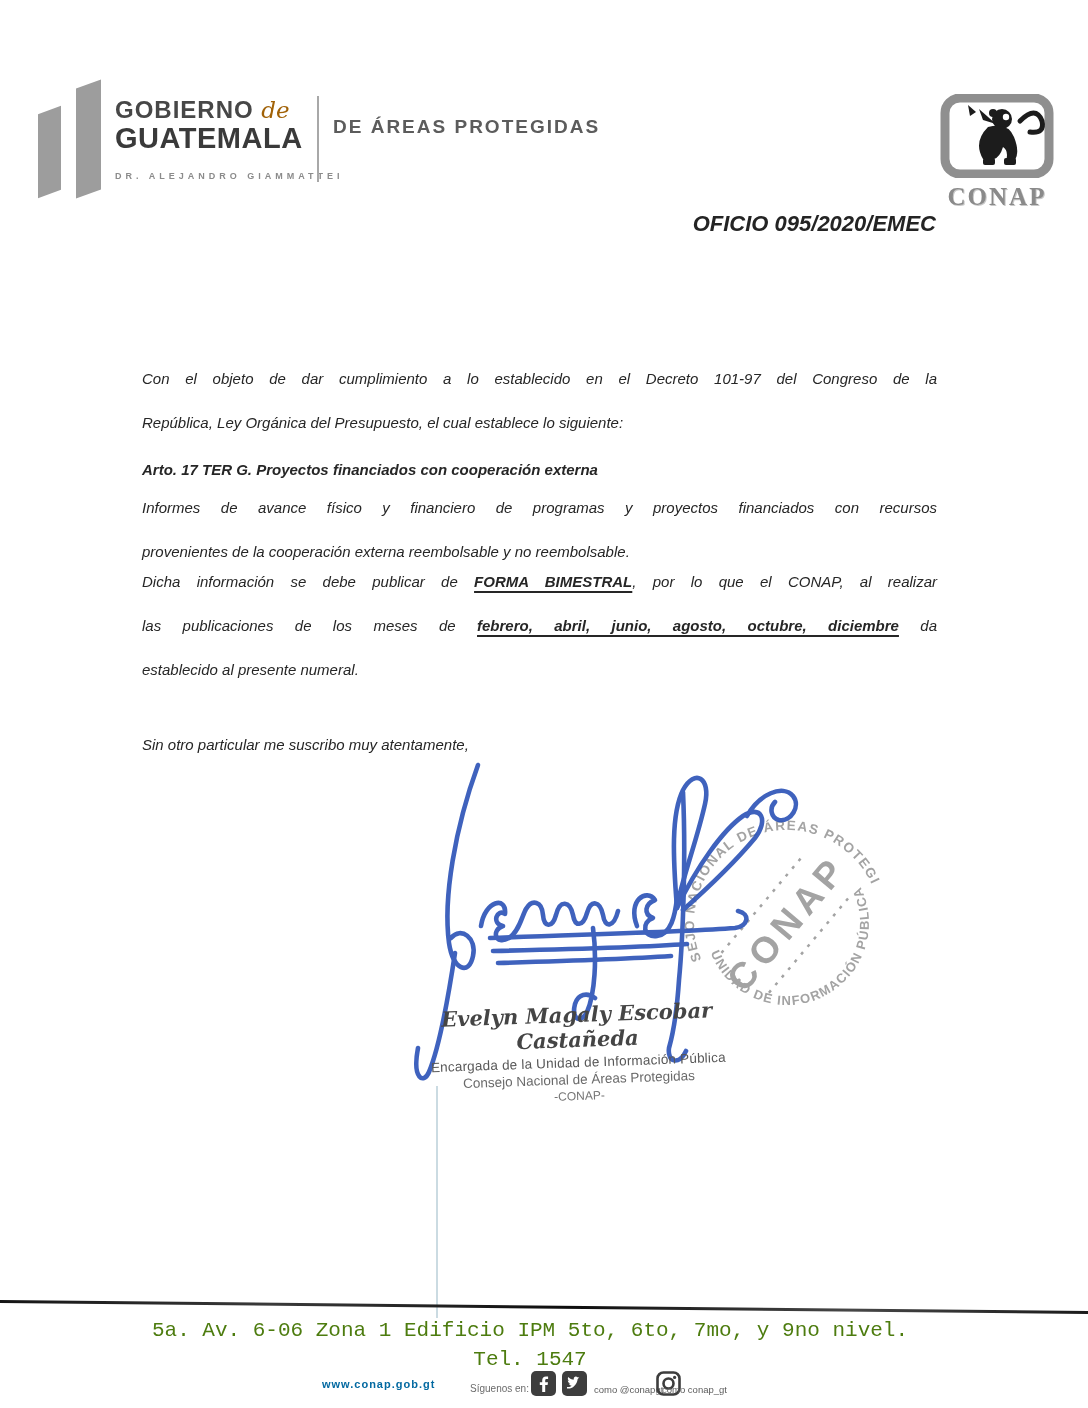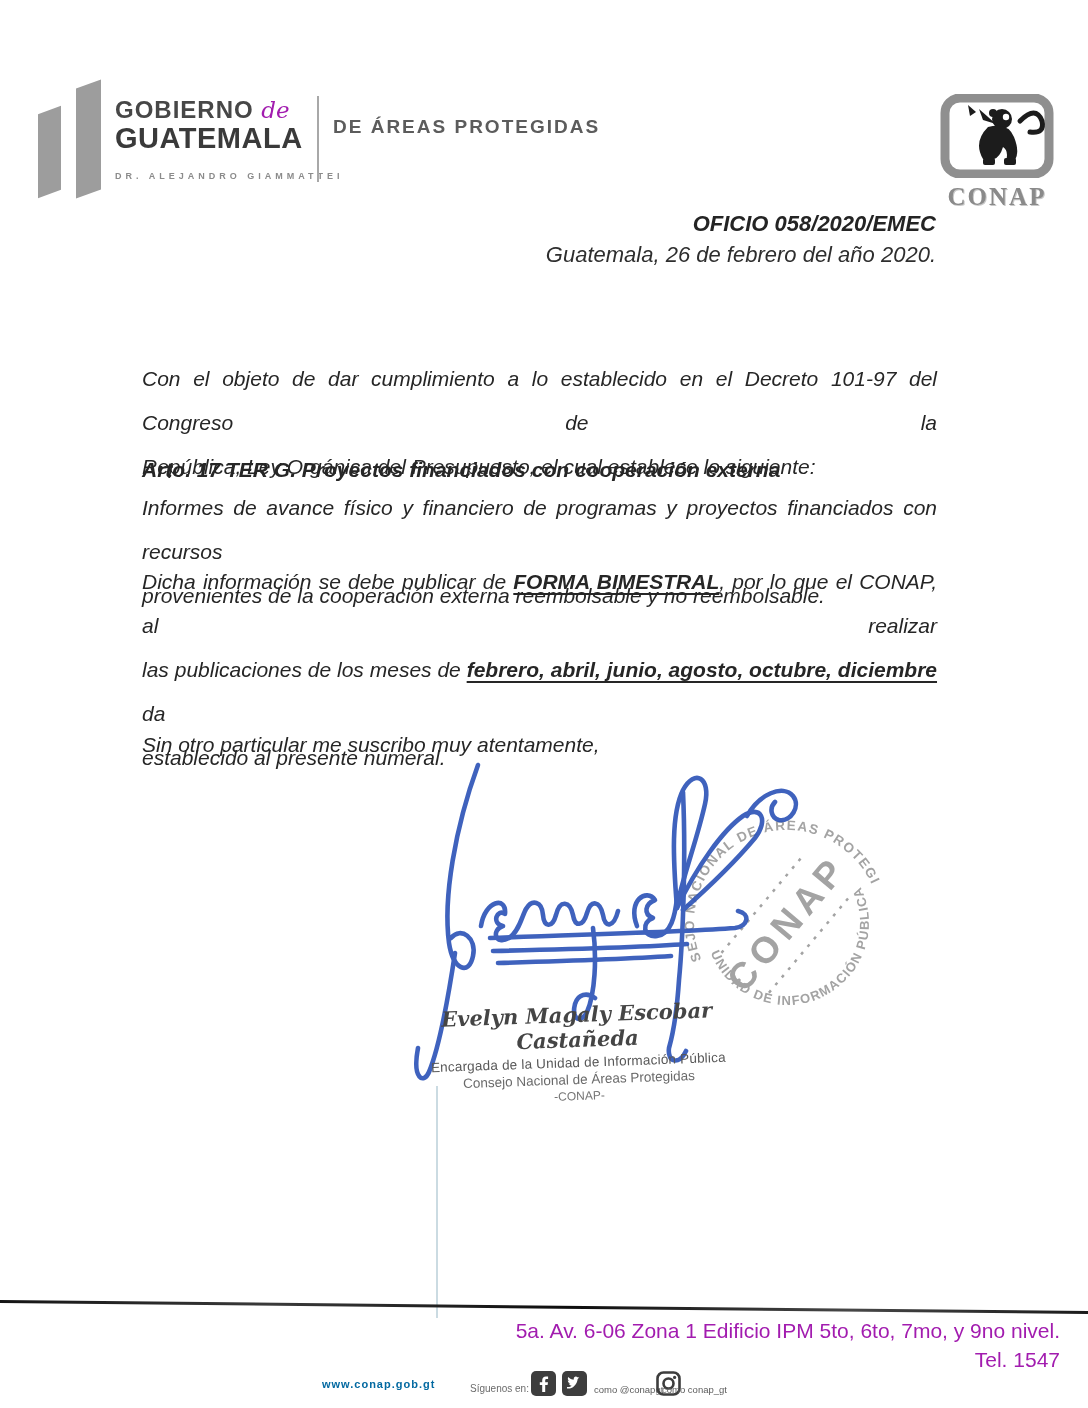--- a/index.html
+++ b/index.html
@@ -8,34 +8,34 @@
     position:relative; width:1088px; height:1408px; background:#ffffff;
     overflow:hidden; font-family:"Liberation Sans", sans-serif; color:#2b2b2b;
     margin:0 auto;
   }
   
   .logo-bar { position:absolute; background:#9d9d9d; transform:skewY(-20deg); }
   .bar1 { left:38px; top:110px; width:23px; height:84px; }
   .bar2 { left:76px; top:84px; width:25px; height:110px; }
   .gob-text { position:absolute; left:115px; top:96px; }
   .gob-line1 { font-size:24px; font-weight:600; letter-spacing:1px; color:#474747; }
-  .gob-de { font-family:"DejaVu Serif", serif; font-style:italic; font-weight:400; font-size:23px; letter-spacing:0; color:#a21caf; }
+  .gob-de { font-family:"DejaVu Serif", serif; font-style:italic; font-weight:400; font-size:23px; letter-spacing:0; color:#a16207; }
   .gob-line2 { font-size:29px; font-weight:800; letter-spacing:.5px; color:#3a3a3a; margin-top:-2px; }
   .gob-sub { font-size:9px; letter-spacing:4px; color:#8b8b8b; margin-top:16px; font-weight:600; }
   .hdr-divider { position:absolute; left:317px; top:96px; width:2px; height:86px; background:#a8a8a8; }
   .consejo { position:absolute; left:333px; top:113px; font-size:19px; font-weight:600; letter-spacing:2px; color:#5c5c5c; line-height:27px; }
   .conap-logo { position:absolute; left:938px; top:94px; width:118px; text-align:center; }
   .conap-wordmark { font-family:"Liberation Serif", serif; font-size:25px; font-weight:700; letter-spacing:2px; color:#8a8a8a; margin-top:1px;
     text-shadow: 1px 1px 0 #c9c9c9; }
   
   .meta-block { position:absolute; right:152px; top:208px; text-align:right; font-style:italic; line-height:31px; }
   .oficio-no { font-size:22px; font-weight:700; color:#242424; }
   .date-line { font-size:22px; color:#2e2e2e; }
   
-  .para { position:absolute; left:142px; width:795px; font-style:italic; font-size:21px; line-height:44px; color:#262626; }
+  .para { position:absolute; left:142px; width:795px; font-style:italic; font-size:15px; line-height:44px; color:#262626; }
   .line-j { text-align:justify; text-align-last:justify; }
   .line-l { text-align:left; }
   .para b { font-weight:700; }
   .u { text-decoration:underline; text-decoration-thickness:2px; text-underline-offset:4px; }
   .p1 { top:357px; }
   .heading { top:448px; font-weight:700; }
   .p2 { top:486px; }
   .p3 { top:560px; }
   .closing { top:723px; }
   
@@ -44,22 +44,22 @@
   .sig-text { position:absolute; left:413px; top:1002px; width:330px; text-align:center; transform:rotate(-2deg); }
   .sig-name { font-family:"DejaVu Serif", serif; font-style:italic; font-weight:600; font-size:21px; color:#454545; }
   .sig-role { font-size:13.5px; color:#585858; margin-top:3px; letter-spacing:.2px; }
   .sig-org  { font-size:13.5px; color:#6a6a6a; margin-top:2px; }
   .sig-org-short { font-size:12px; color:#757575; margin-top:2px; }
   
   .fold-line { position:absolute; left:436px; top:1086px; width:2px; height:232px; background:rgba(140,175,190,.45); }
   .scan-line { position:absolute; left:-2px; top:1300px; width:1094px; height:3px; transform:rotate(0.58deg); transform-origin:0 0;
     background:linear-gradient(90deg,#141414 0%,#3a3a3a 25%,#0d0d0d 52%,#474747 78%,#1a1a1a 100%); border-radius:2px; }
   
-  .addr-block { position:absolute; left:0; top:1316px; width:1060px; text-align:right;
-    font-family:Liberation Sans, sans-serif; font-size:21px; color:#a21caf; line-height:29px; }
+  .addr-block { position:absolute; left:0; top:1316px; width:1060px; text-align:center;
+    font-family:Liberation Mono, monospace; font-size:21px; color:#4d7c0f; line-height:29px; }
   .website { position:absolute; left:322px; top:1378px; font-size:11px; font-weight:700; letter-spacing:1px; color:#0369a1; }
   .follow { position:absolute; left:470px; top:1383px; font-size:10px; color:#6b6b6b; }
   .soc-icon { position:absolute; top:1371px; width:25px; height:25px; }
   .fb { left:531px; } .tw { left:562px; } .ig { left:656px; }
   .soc-handle { position:absolute; top:1384px; font-size:9.5px; color:#5c5c5c; }
   .h1 { left:594px; } .h2 { left:662px; }
 </style>
 </head>
 <body>
 
@@ -92,22 +92,21 @@
         <path d="M50,33 q20,-5 26,10 q6,15 1,23 l-9,1 q3,-10 -3,-14 q-3,10 -9,12 l-11,0 q-10,-17 5,-32 z"></path>
         <rect x="45" y="64" width="12" height="7" rx="2"></rect>
         <rect x="66" y="64" width="12" height="7" rx="2"></rect>
       </g>
       <path d="M82,27 q16,-16 22,0 q3,13 -12,11" fill="none" stroke="#1c1c1c" stroke-width="5" stroke-linecap="round"></path>
     </svg>
     <div class="conap-wordmark">CONAP</div>
   </div>
 
   <div class="meta-block">
-    <div class="oficio-no">OFICIO 058/2020/EMEC</div>
-    <div class="date-line">Guatemala, 26 de febrero del año 2020.</div>
+    <div class="oficio-no">OFICIO 095/2020/EMEC</div>
   </div>
 
   <div class="para p1">
     <div class="line-j">Con el objeto de dar cumplimiento a lo establecido en el Decreto 101-97 del Congreso de la</div>
     <div class="line-l">República, Ley Orgánica del Presupuesto, el cual establece lo siguiente:</div>
   </div>
 
   <div class="para heading">
     <div class="line-l">Arto. 17 TER G. Proyectos financiados con cooperación externa</div>
   </div>

